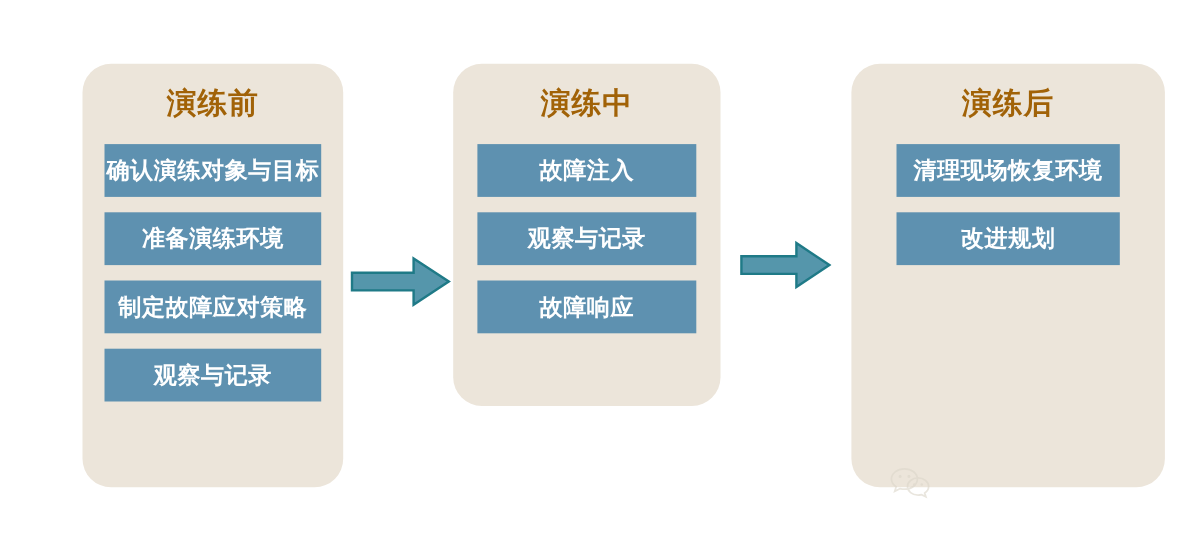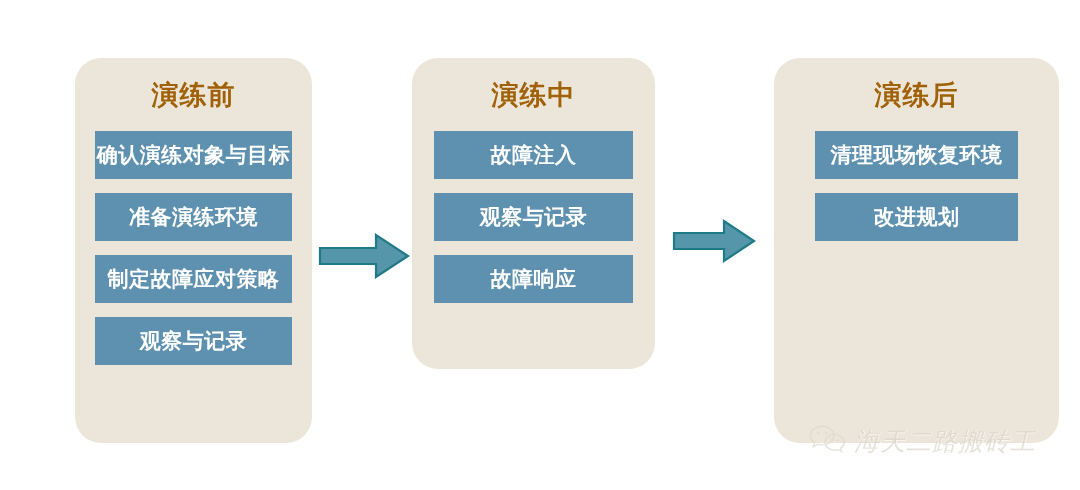--- a/index.html
+++ b/index.html
@@ -155,16 +155,15 @@
           <path d="M26.6 10.5c-5.3 0-9.6 3.5-9.6 7.8 0 4.3 4.3 7.8 9.6 7.8 1.1 0 2.2-.15 3.2-.45l3.9 2-1.1-3.4c2.1-1.4 3.6-3.5 3.6-5.95 0-4.3-4.3-7.8-9.6-7.8z"></path>
         </g>
         <g fill="#ddd7cb">
           <circle cx="10.3" cy="9.1" r="1.4"></circle>
           <circle cx="18.3" cy="9.1" r="1.4"></circle>
           <circle cx="23.2" cy="16.5" r="1.2"></circle>
           <circle cx="30.0" cy="16.5" r="1.2"></circle>
         </g>
       </svg>
     </span>
-    <span class="wm-text">海天二路搬砖工</span>
   </div>
 
 </div>
 
 </body></html>

